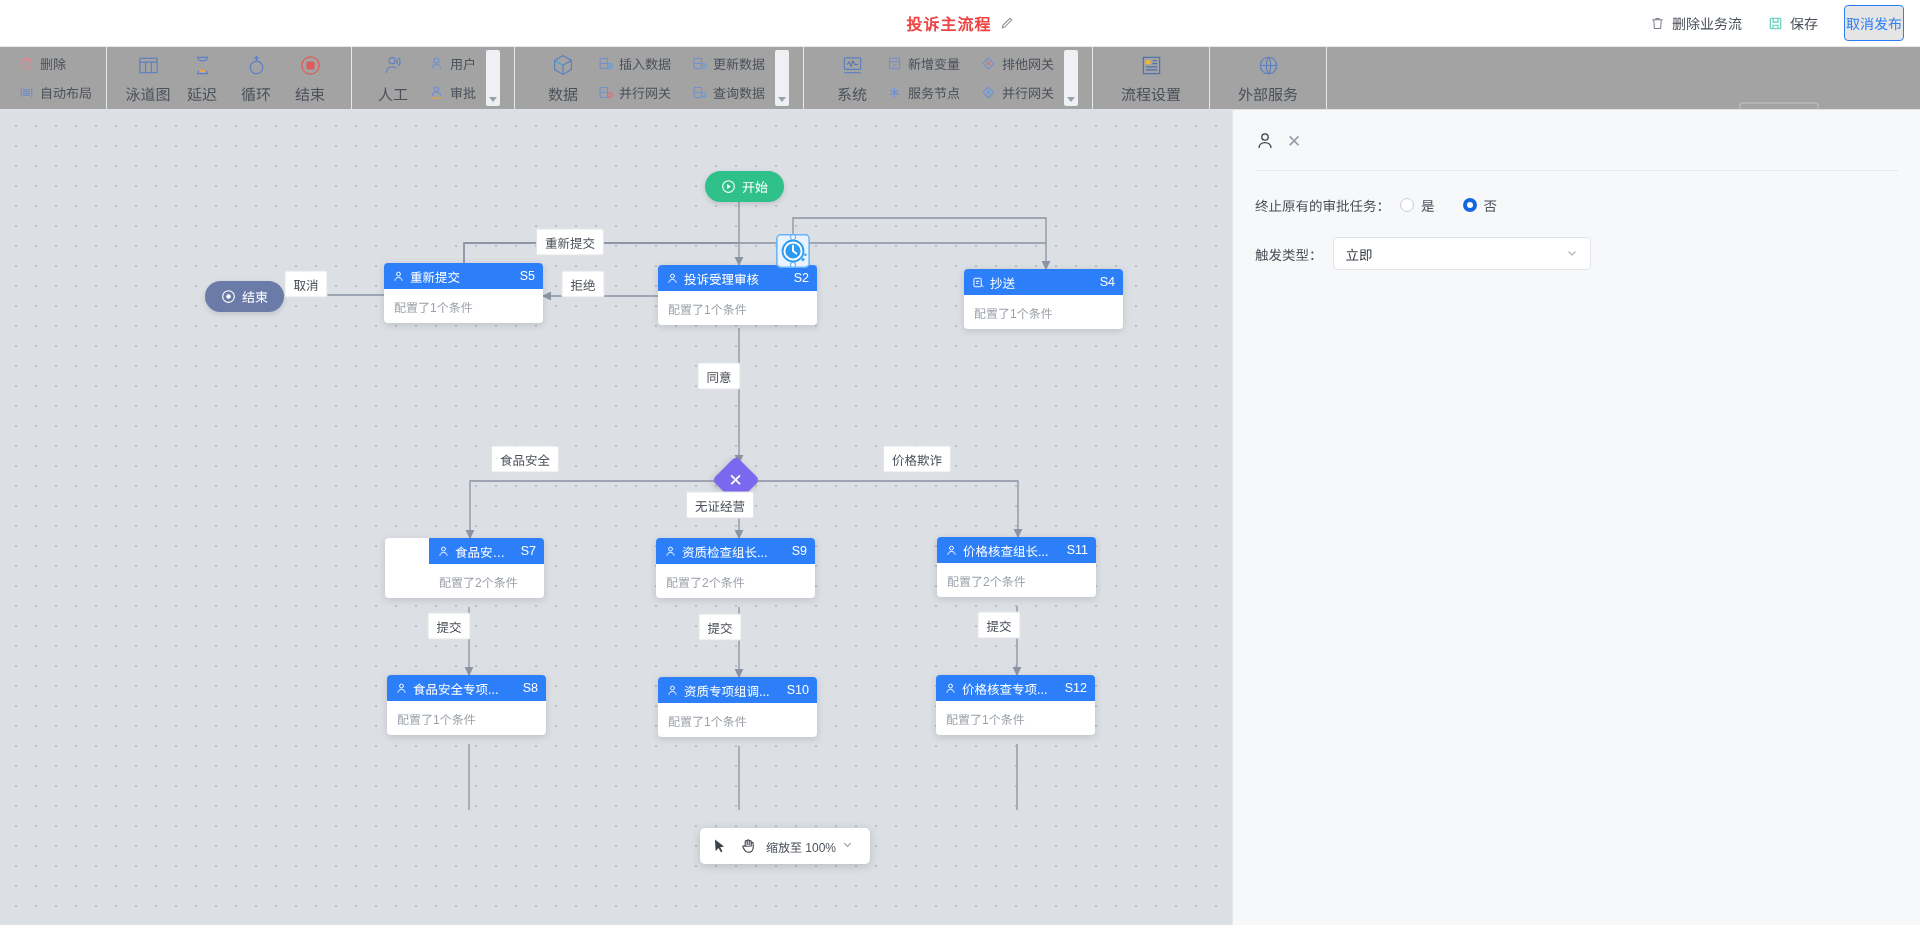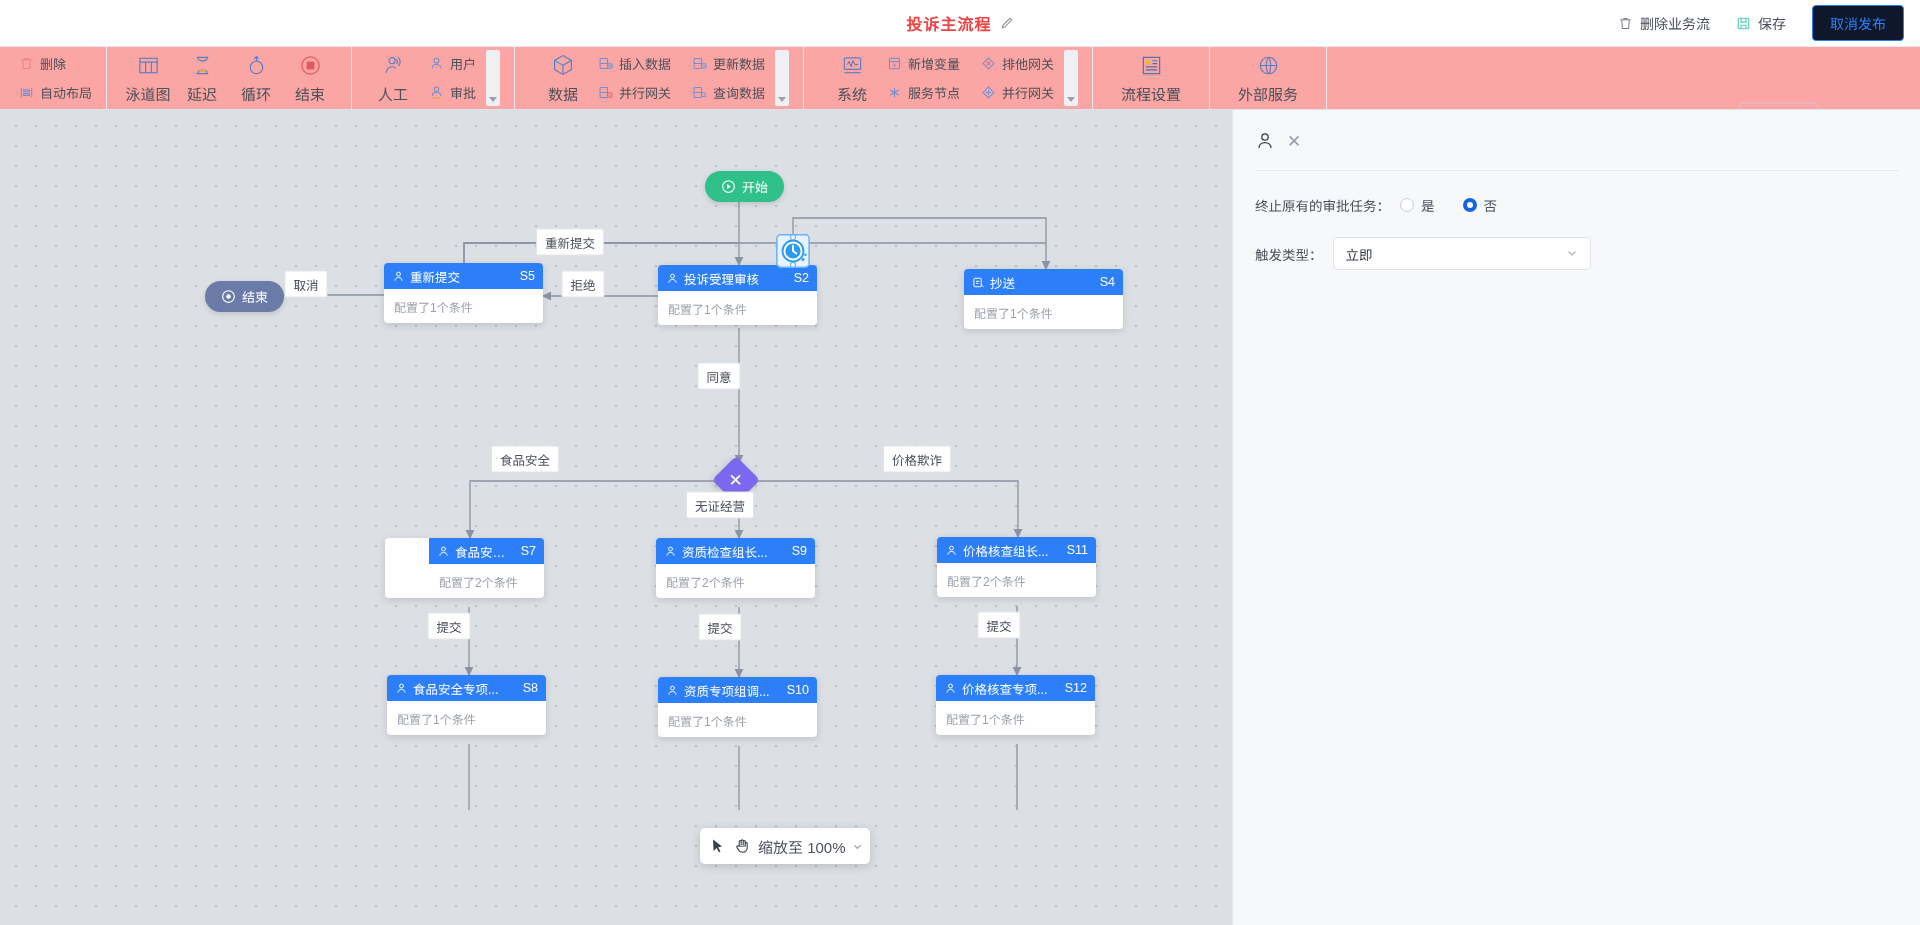--- a/index.html
+++ b/index.html
@@ -22,29 +22,29 @@
     font-size:16px; font-weight:bold; color:#ef4444; letter-spacing:1px;
   }
   .edit-pencil{ width:14px;height:14px; display:inline-block; color:#8a9099; }
   .topbar-right{
     position:absolute; right:16px; top:0; height:46px;
     display:flex; align-items:center; gap:26px; z-index:5;
   }
   .tb-action{ display:flex; align-items:center; gap:7px; font-size:14px; color:#4a5057; cursor:pointer; }
   .tb-action svg{ display:block; }
   .btn-outline{
-    border:1px solid #2d7ff9; color:#2d7ff9; background:#0f172a;
-    border-radius:4px; padding:7px 17px; font-size:14px; cursor:pointer;
+    border:1px solid #2d7ff9; color:#2d7ff9; background:#e5e5e5;
+    border-radius:4px; padding:7px 1px; font-size:14px; cursor:pointer;
     font-family:inherit;
   }
 
   
   .ribbon{
     position:absolute; left:0; top:46px; width:1920px; height:64px;
-    background:#fca5a5; border-top:1px solid #e8eaed; border-bottom:1px solid #dfe2e6;
+    background:#a3a3a3; border-top:1px solid #e8eaed; border-bottom:1px solid #dfe2e6;
     display:flex; align-items:stretch; overflow:hidden;
   }
   .rgroup{
     display:flex; align-items:center; border-right:1px solid #e6e8eb;
     padding:0 14px; height:100%; position:relative; flex:0 0 auto;
   }
   .rgroup.first{ padding-left:18px; }
   
   .stack2{ display:flex; flex-direction:column; justify-content:center; gap:10px; }
   .small-item{ display:flex; align-items:center; gap:6px; font-size:13px; color:#4b5159; cursor:pointer; white-space:nowrap; }
@@ -120,21 +120,21 @@
     font-size:12.5px; color:#4b5159; padding:3px 8px; border-radius:2px;
     white-space:nowrap;
   }
   
   .timer-badge{ position:absolute; width:38px;height:38px; }
 
   
   .zoombar{
     position:absolute; left:700px; top:718px; width:170px; height:36px;
     background:#fff; border-radius:5px; box-shadow:0 2px 10px rgba(50,60,80,.2);
-    display:flex; align-items:center; gap:8px; padding:0 10px; font-size:15px; color:#4b5159;
+    display:flex; align-items:center; gap:8px; padding:0 10px; font-size:12px; color:#4b5159;
   }
   .zoombar .zi{ width:20px;height:20px; display:flex;align-items:center;justify-content:center; cursor:pointer;}
   .zoombar .sel{ display:flex; align-items:center; gap:6px; cursor:pointer; white-space:nowrap; }
 
   
   .watermark{
     position:absolute; right:16px; bottom:12px; font-size:15px; color:#9aa0a8;
     display:flex; align-items:center; gap:6px; letter-spacing:.5px;
   }
 

